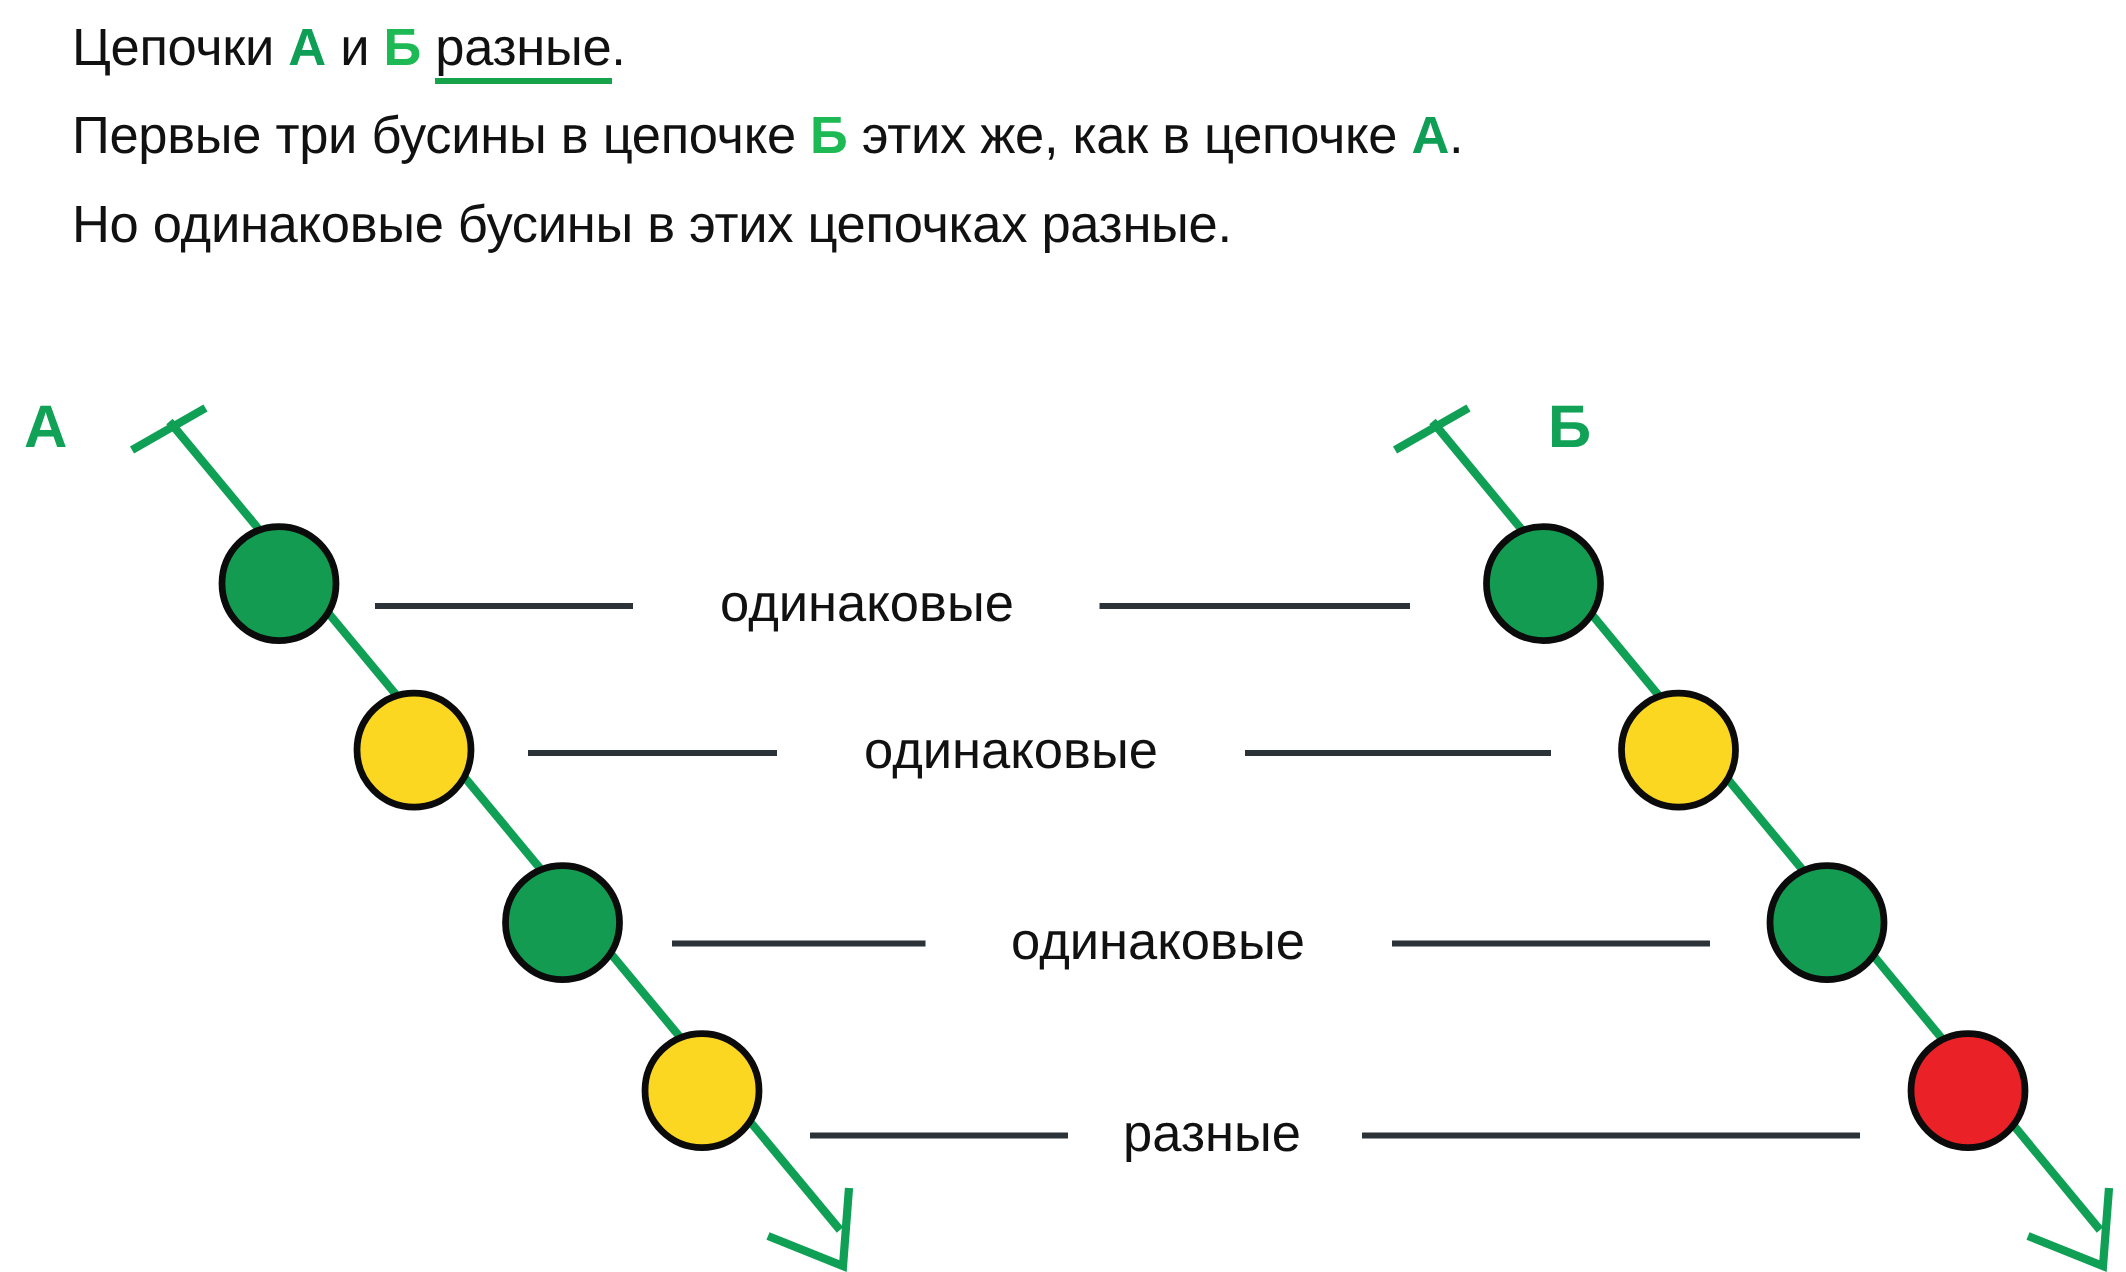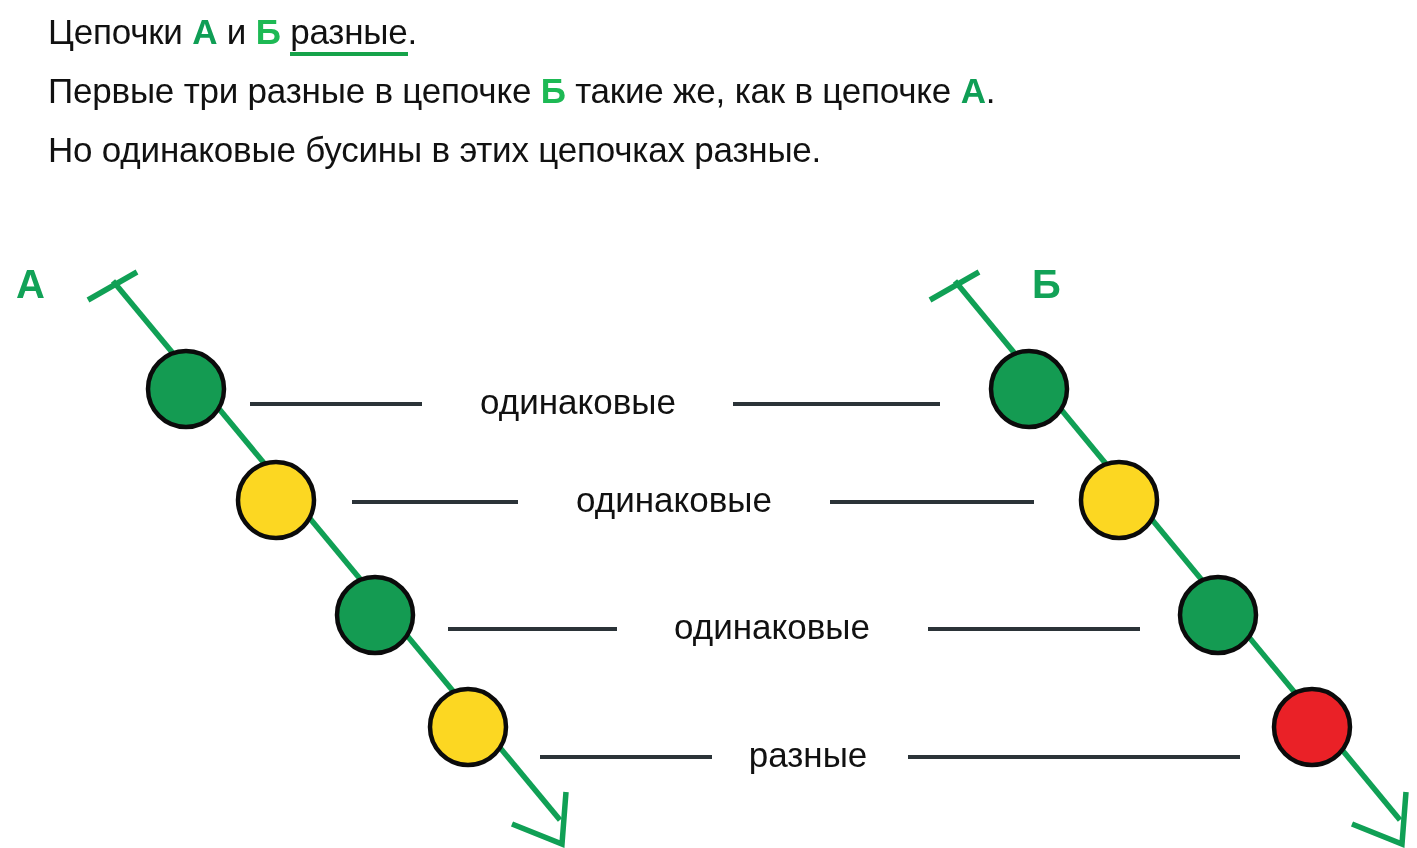--- a/index.html
+++ b/index.html
@@ -91,21 +91,21 @@
 
 <div id="root">
 
   <div class="intro">
 
     <div class="intro-line">
       <span>Цепочки </span><span class="lbl-a">А</span><span> и </span><span class="lbl-b">Б</span><span>&nbsp;</span><span class="underline-green">разные</span><span>.</span>
     </div>
 
     <div class="intro-line">
-      <span>Первые три разные в цепочке </span><span class="lbl-b">Б</span><span> такие же, как в цепочке </span><span class="lbl-a">А</span><span>.</span>
+      <span>Первые три бусины в цепочке </span><span class="lbl-b">Б</span><span> этих же, как в цепочке </span><span class="lbl-a">А</span><span>.</span>
     </div>
 
     <div class="intro-line">Но одинаковые бусины в этих цепочках разные.</div>
 
   </div>
 
   <svg id="diagram" viewBox="0 0 1417 848">
     <defs></defs>
     <g id="svg-layer">
         <g>

